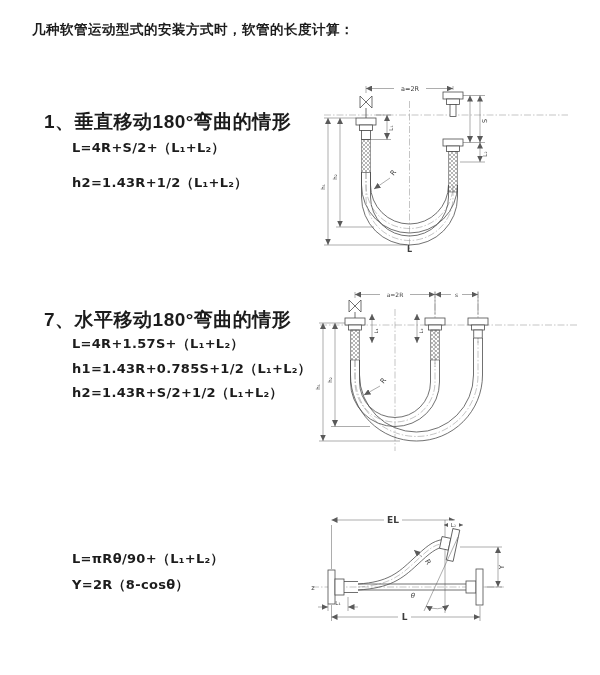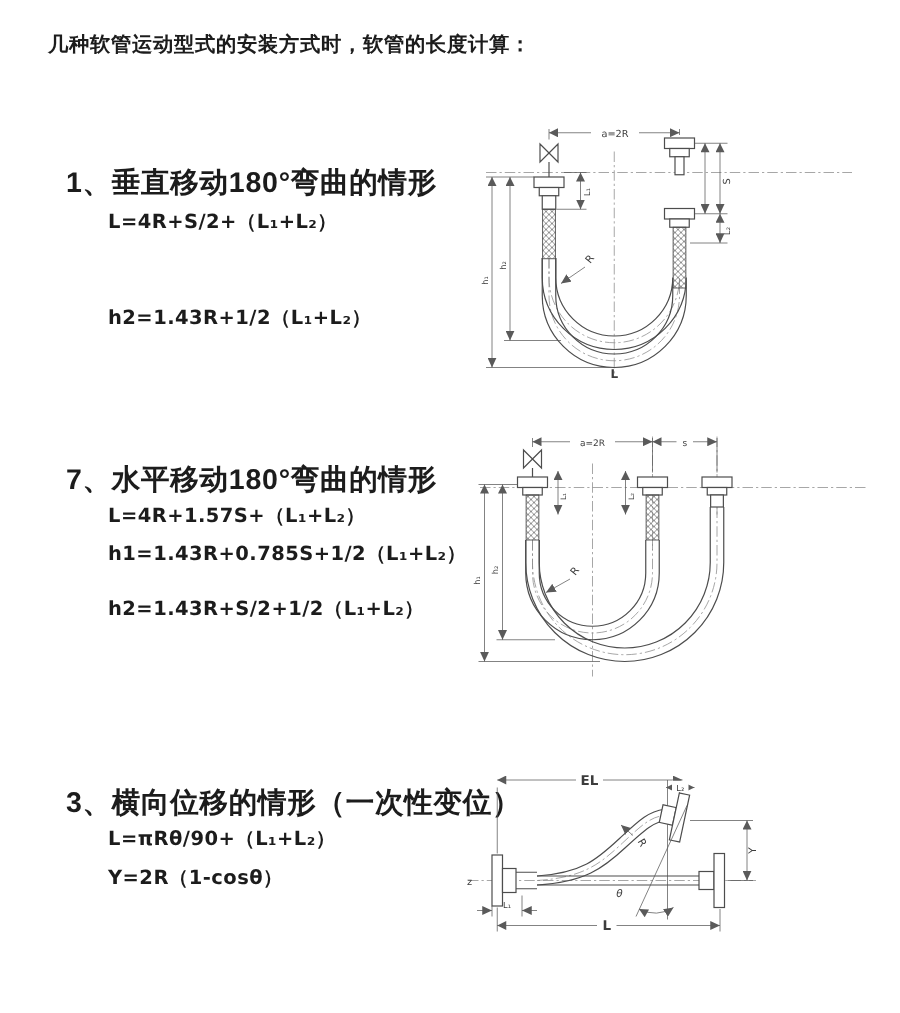--- a/index.html
+++ b/index.html
@@ -36,30 +36,29 @@
 </style>
 </head>
 <body>
 
 <div class="page">
 
   <div class="doc-title">几种软管运动型式的安装方式时，软管的长度计算：</div>
 
   <div class="sec-heading" style="top:109px">1、垂直移动180°弯曲的情形</div>
   <div class="formula" style="top:139px">L=4R+S/2+（L₁+L₂）</div>
-  <div class="formula" style="top:203px">h2=1.43R+1/2（L₁+L₂）</div>
+  <div class="formula" style="top:174px">h2=1.43R+1/2（L₁+L₂）</div>
 
   <div class="sec-heading" style="top:307px">7、水平移动180°弯曲的情形</div>
   <div class="formula" style="top:335px">L=4R+1.57S+（L₁+L₂）</div>
   <div class="formula" style="top:360px">h1=1.43R+0.785S+1/2（L₁+L₂）</div>
-  <div class="formula" style="top:397px">h2=1.43R+S/2+1/2（L₁+L₂）</div>
-
-  <div class="sec-heading" style="top:522px">3、横向位移的情形（一次性变位）</div>
+  <div class="formula" style="top:384px">h2=1.43R+S/2+1/2（L₁+L₂）</div>
+
   <div class="formula" style="top:550px">L=πRθ/90+（L₁+L₂）</div>
-  <div class="formula" style="top:576px">Y=2R（1-cosθ）</div>
+  <div class="formula" style="top:576px">Y=2R（8-cosθ）</div>
 
   <div class="fig" style="left:310px;top:75px;width:280px;height:180px">
   <svg width="280" height="180" viewBox="0 0 280 180">
     <defs>
       <marker id="d1-ae" markerUnits="userSpaceOnUse" markerWidth="7" markerHeight="6" refX="6.5" refY="3" orient="auto">
             <path d="M0 0L6.5 3L0 6Z" fill="#5a5a5a"></path>
           </marker>
       <marker id="d1-as" markerUnits="userSpaceOnUse" markerWidth="7" markerHeight="6" refX="0.5" refY="3" orient="auto">
             <path d="M6.5 0L0.5 3L6.5 6Z" fill="#5a5a5a"></path>
           </marker>

